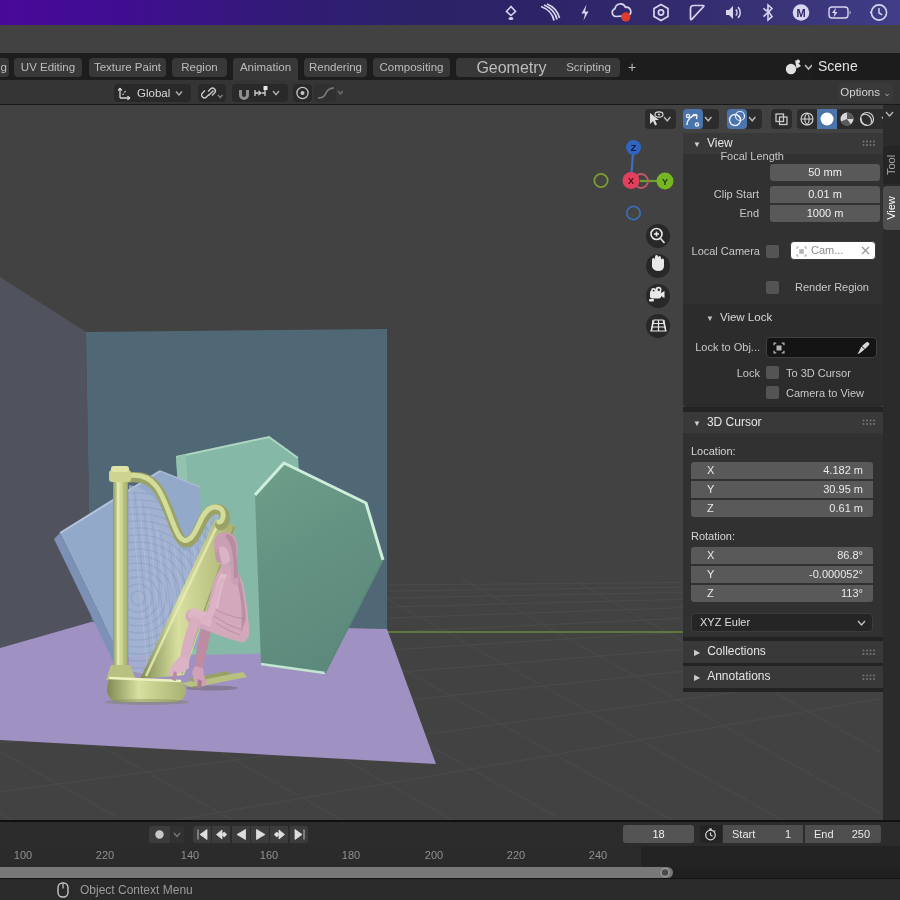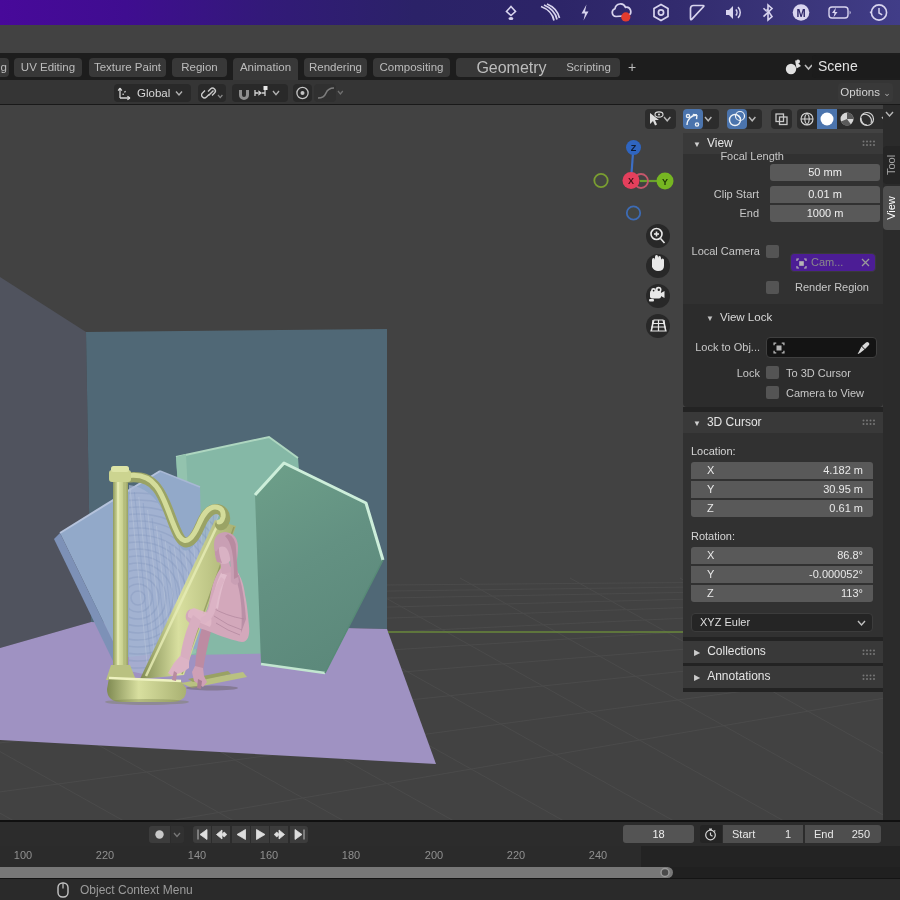--- a/index.html
+++ b/index.html
@@ -380,21 +380,21 @@
       </svg></div>
     <div class="abs" style="left:683px;top:154px;width:200px;height:150px;background:#313131;"></div>
     <div class="abs lbl" style="left:684px;top:148px;width:75px;text-align:right;margin-left:25px;">Focal Length</div>
     <div class="abs val" style="left:770px;top:164px;width:110px;height:17px;">50 mm</div>
     <div class="abs lbl" style="left:684px;top:186px;width:75px;text-align:right;">Clip Start</div>
     <div class="abs val" style="left:770px;top:186px;width:110px;height:17px;border-radius:3px 3px 0 0;">0.01 m</div>
     <div class="abs lbl" style="left:684px;top:205px;width:75px;text-align:right;">End</div>
     <div class="abs val" style="left:770px;top:205px;width:110px;height:17px;border-radius:0 0 3px 3px;">1000 m</div>
     <div class="abs lbl" style="left:684px;top:243px;width:76px;text-align:right;">Local Camera</div>
     <div class="abs" style="left:766px;top:245px;width:13px;height:13px;background:#545454;border-radius:2px;"></div>
-    <div class="abs" style="left:790px;top:241px;width:86px;height:19px;background:#4c1d95;border:1px solid #3a3a3a;border-radius:4px;color:#8a8a8a;font-size:11px;line-height:17px;margin-top:12px;"><svg style="position:absolute;left:5px;top:3.5px;width:11px;height:11px" viewBox="0 0 11 11">
+    <div class="abs" style="left:790px;top:241px;width:86px;height:19px;background:#ffffff;border:1px solid #3a3a3a;border-radius:4px;color:#8a8a8a;font-size:11px;line-height:17px;"><svg style="position:absolute;left:5px;top:3.5px;width:11px;height:11px" viewBox="0 0 11 11">
         <g stroke="#b5b5b5" fill="none" stroke-width="1.2">
           <path d="M1,3 L1,1 L3,1 M8,1 L10,1 L10,3 M10,8 L10,10 L8,10 M3,10 L1,10 L1,8"></path>
           <rect x="3.2" y="3.2" width="4.6" height="4.6" fill="#b5b5b5" stroke="none"></rect>
         </g>
       </svg><span style="margin-left:20px;">Cam...</span><svg style="position:absolute;right:5px;top:4px;width:9px;height:9px" viewBox="0 0 9 9">
         <path d="M1,1 L8,8 M8,1 L1,8" stroke="#9a9a9a" stroke-width="1.3"></path>
       </svg></div>
     <div class="abs" style="left:766px;top:281px;width:13px;height:13px;background:#545454;border-radius:2px;"></div>
     <div class="abs lbl" style="left:786px;top:279px;padding-left:9px;">Render Region</div>
     <div class="abs" style="left:683px;top:304px;width:200px;height:103px;background:#2c2c2c;border-radius:0 0 4px 4px;"></div>
@@ -531,21 +531,21 @@
         <circle cx="6.5" cy="7" r="4.8"></circle>
         <path d="M6.5,4.5 L6.5,7 L8.5,8.2 M5,1.2 L8,1.2 M6.5,1.2 L6.5,2.2 M10.3,3.4 L11.2,2.5"></path>
       </g>
     </svg>
     <div class="abs" style="left:723px;top:825px;width:80px;height:18px;background:#4e4e4e;color:#e8e8e8;font-size:11px;line-height:18px;"><span style="margin-left:9px;">Start</span><span style="position:absolute;right:12px;">1</span></div>
     <div class="abs" style="left:805px;top:825px;width:76px;height:18px;background:#4e4e4e;border-radius:0 3px 3px 0;color:#e8e8e8;font-size:11px;line-height:18px;"><span style="margin-left:9px;">End</span><span style="position:absolute;right:11px;text-align:center;">250</span></div>
     <div class="abs" style="left:0px;top:846px;width:900px;height:21px;background:#2b2b2b;"></div>
     <div class="abs" style="left:641px;top:846px;width:259px;height:21px;background:#232323;"></div>
     <div class="abs" style="left:3px;top:849px;width:40px;text-align:center;color:#909090;font-size:11px;">100</div>
     <div class="abs" style="left:85px;top:849px;width:40px;text-align:center;color:#909090;font-size:11px;">220</div>
-    <div class="abs" style="left:177px;top:849px;width:40px;text-align:center;color:#909090;font-size:11px;">140</div>
+    <div class="abs" style="left:170px;top:849px;width:40px;text-align:center;color:#909090;font-size:11px;">140</div>
     <div class="abs" style="left:249px;top:849px;width:40px;text-align:center;color:#909090;font-size:11px;">160</div>
     <div class="abs" style="left:331px;top:849px;width:40px;text-align:center;color:#909090;font-size:11px;">180</div>
     <div class="abs" style="left:414px;top:849px;width:40px;text-align:center;color:#909090;font-size:11px;">200</div>
     <div class="abs" style="left:496px;top:849px;width:40px;text-align:center;color:#909090;font-size:11px;">220</div>
     <div class="abs" style="left:578px;top:849px;width:40px;text-align:center;color:#909090;font-size:11px;">240</div>
     <div class="abs" style="left:0px;top:867px;width:900px;height:11px;background:#202020;"></div>
     <div class="abs" style="left:0;top:867px;width:673px;height:11px;background:#787878;border-radius:0 6px 6px 0;"></div>
     <svg class="abs" style="left:655px;top:867px;width:18px;height:11px">
       <circle cx="10" cy="5.5" r="4" fill="#4a4a4a"></circle>
       <circle cx="10" cy="5.5" r="4" fill="none" stroke="#9a9a9a" stroke-width="1.5"></circle>

